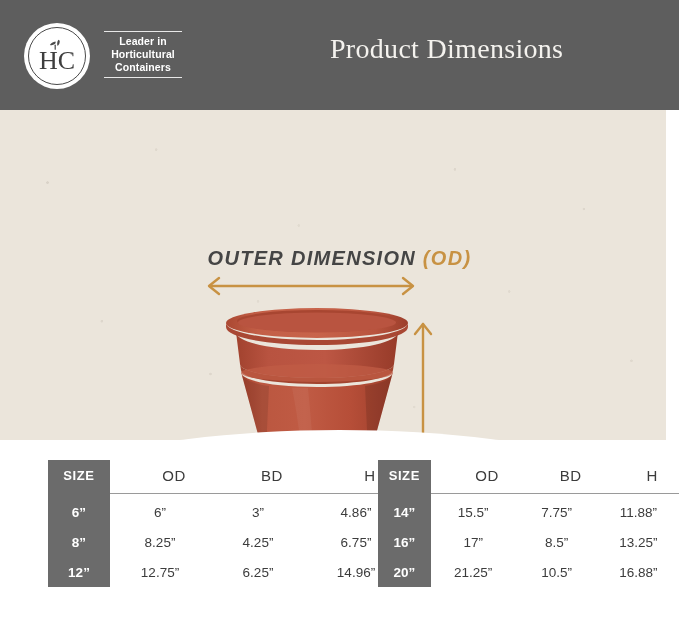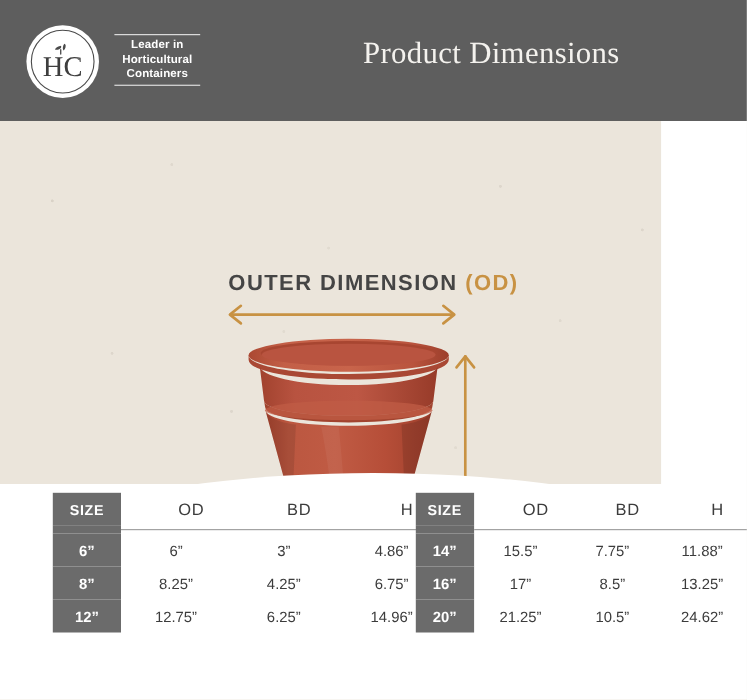--- a/index.html
+++ b/index.html
@@ -52,22 +52,23 @@
     position:absolute;left:330px;top:33px;width:340px;
     color:#f4f2ee;
     font-family:"Liberation Serif", serif;
     font-size:28px;
     letter-spacing:.3px;
     white-space:nowrap;
   }
 
   
   .panel{
-    position:absolute;left:0;top:110px;width:601px;height:330px;
+    position:absolute;left:0;top:110px;width:666px;height:330px;
     overflow:hidden;
+    font-style:italic;
   }
   .panel-bg{
     position:absolute;left:0;top:0;width:679px;height:330px;
     background:#ebe5db;
   }
   .panel-speckle{
     position:absolute;left:0;top:0;width:679px;height:330px;
     opacity:.55;
     background-image:
       radial-gradient(circle at 7% 22%, rgba(150,140,125,.38) 0 1px, transparent 1.6px),
@@ -104,21 +105,21 @@
   #h-label{left:440px;top:272px;font-size:20px;}
 
   .arrow-svg{position:absolute;}
   #od-arrow{left:200px;top:165px;}
   #h-arrow{left:412px;top:205px;}
 
   #pot{position:absolute;left:222px;top:196px;}
 
   
   .tables{
-    position:absolute;left:0;top:448px;width:679px;height:176px;
+    position:absolute;left:0;top:460px;width:679px;height:176px;
   }
   .spec-table{
     position:absolute;top:0;
     border-collapse:collapse;
     font-family:"Liberation Sans", sans-serif;
   }
   #table-left{left:48px;}
   #table-right{left:378px;}
   .spec-table td,.spec-table th{
     padding:0;margin:0;
@@ -322,19 +323,19 @@
         <tr>
           <td class="cell-size">16”</td>
           <td>17”</td>
           <td>8.5”</td>
           <td>13.25”</td>
         </tr>
         <tr>
           <td class="cell-size">20”</td>
           <td>21.25”</td>
           <td>10.5”</td>
-          <td>24.62”</td>
+          <td>16.88”</td>
         </tr>
       </tbody>
     </table>
 
   </div>
 </div>
 
 </body></html>

